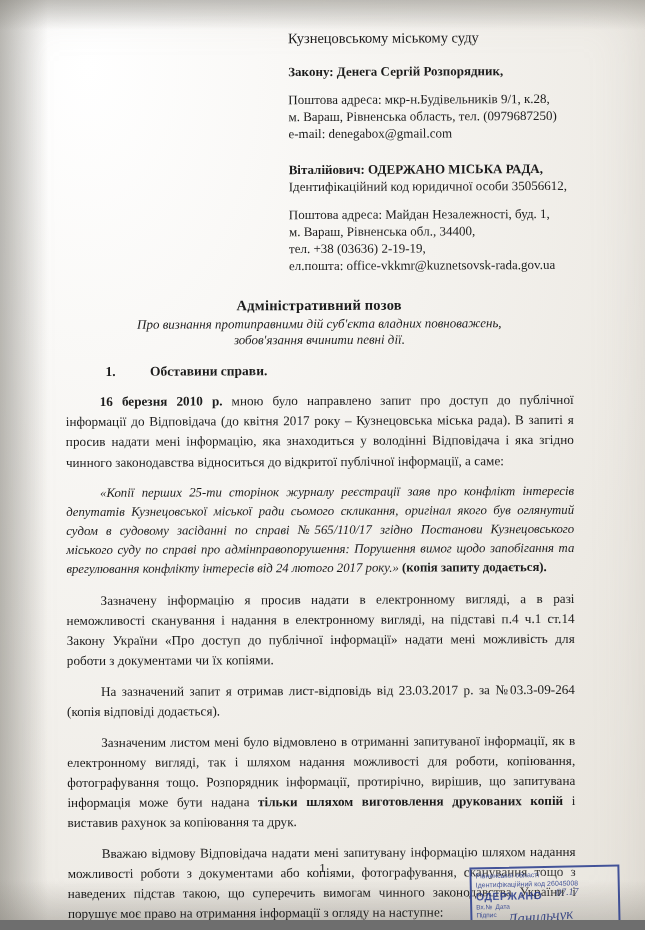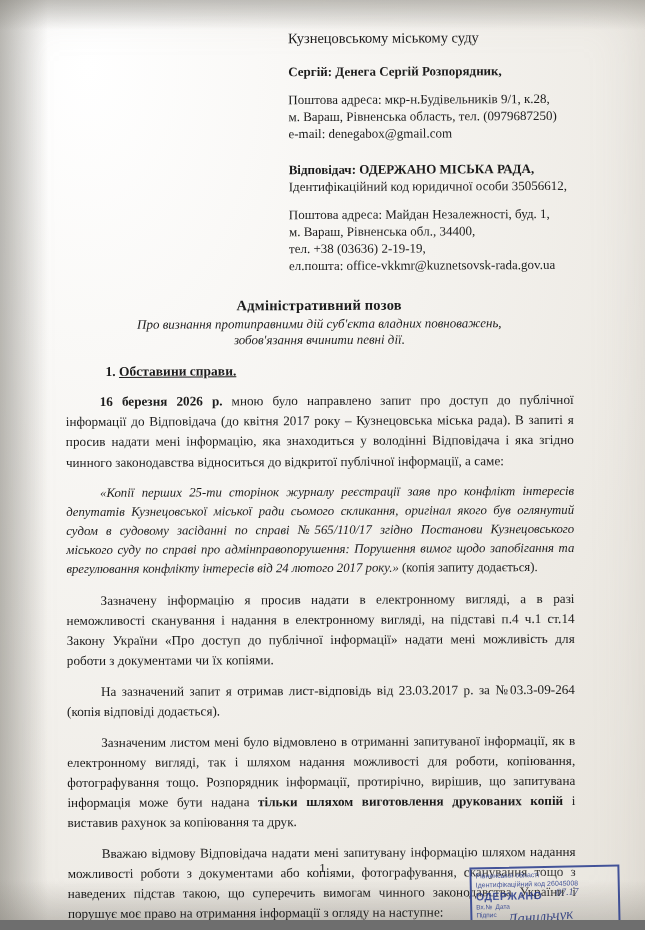--- a/index.html
+++ b/index.html
@@ -82,38 +82,38 @@
     line-height: 1.3;
     margin-bottom: 14px;
   }
   .section-num {
     font-size: 13.5px;
     font-weight: bold;
     margin: 10px 0 12px 0;
     padding-left: 40px;
   }
   .section-num .u {
-    text-decoration: underline;
+    margin-left: 31px;
   }
   p.body {
     font-size: 13.2px;
     line-height: 1.52;
     text-align: justify;
     text-indent: 34px;
     margin: 0 0 11px 0;
   }
   p.quote {
     font-size: 12.8px;
     line-height: 1.5;
     text-align: justify;
     text-indent: 34px;
     font-style: italic;
     margin: 0 0 11px 0;
   }
-  p.quote .norm { font-style: normal; }
+  p.quote .norm { font-style: normal; font-weight: bold; }
   .bold { font-weight: bold; }
   .pagenum {
     position: absolute;
     left: 0; right: 0;
     bottom: 44px;
     text-align: center;
     font-size: 13px;
     color: #2a2a2a;
   }
   
@@ -178,32 +178,32 @@
   <div class="shade-left"></div>
   <div class="shade-top"></div>
   <div class="shade-bottom"></div>
 
   <div class="content">
 
     <div class="court">Кузнецовському міському суду</div>
 
     <div class="party">
       <div>
-        <b>Сергій:</b>
+        <b>Закону:</b>
         <span style="font-weight:bold">Денега Сергій Розпорядник,</span>
       </div>
       <div class="party-gap"></div>
       <div>Поштова адреса: мкр-н.Будівельників 9/1, к.28,</div>
       <div>м. Вараш, Рівненська область, тел. (0979687250)</div>
       <div>e-mail:  denegabox@gmail.com</div>
     </div>
 
     <div class="party" style="margin-top:18px">
       <div>
-        <b>Відповідач:</b>
+        <b>Віталійович:</b>
         <span style="font-weight:bold">ОДЕРЖАНО МІСЬКА РАДА,</span>
       </div>
       <div>Ідентифікаційний код юридичної особи 35056612,</div>
       <div class="party-gap"></div>
       <div>Поштова адреса: Майдан Незалежності, буд. 1,</div>
       <div>м. Вараш, Рівненська обл., 34400,</div>
       <div>тел. +38 (03636) 2-19-19,</div>
       <div>ел.пошта: office-vkkmr@kuznetsovsk-rada.gov.ua</div>
     </div>
 
@@ -212,21 +212,21 @@
       <div>Про визнання протиправними дій суб'єкта владних повноважень,</div>
       <div>зобов'язання вчинити певні дії.</div>
     </div>
 
     <div class="section-num">
       <span>1.</span>
       <span class="u">Обставини справи.</span>
     </div>
 
     <p class="body">
-      <span class="lead">16 березня 2026 р.</span><span> мною було направлено запит про доступ до публічної інформації до Відповідача (до квітня 2017 року – Кузнецовська міська рада). В запиті я просив надати мені інформацію, яка знаходиться у володінні Відповідача і яка згідно чинного законодавства відноситься до відкритої публічної інформації, а саме:</span>
+      <span class="lead">16 березня 2010 р.</span><span> мною було направлено запит про доступ до публічної інформації до Відповідача (до квітня 2017 року – Кузнецовська міська рада). В запиті я просив надати мені інформацію, яка знаходиться у володінні Відповідача і яка згідно чинного законодавства відноситься до відкритої публічної інформації, а саме:</span>
     </p>
 
     <p class="quote">
       <span>«Копії перших 25-ти сторінок журналу реєстрації заяв про конфлікт інтересів депутатів Кузнецовської міської ради сьомого скликання, оригінал якого був оглянутий судом в судовому засіданні по справі №565/110/17 згідно Постанови Кузнецовського міського суду по справі про адмінправопорушення: Порушення вимог щодо запобігання та врегулювання конфлікту інтересів від 24 лютого 2017 року.»</span><span class="norm"> (копія запиту додається).</span>
     </p>
 
     <p class="body">Зазначену інформацію я просив надати в електронному вигляді, а в разі неможливості сканування і надання в електронному вигляді, на підставі п.4 ч.1 ст.14 Закону України «Про доступ до публічної інформації» надати мені можливість для роботи з документами чи їх копіями.</p>
 
     <p class="body">На зазначений запит я отримав лист-відповідь від 23.03.2017 р. за №03.3-09-264 (копія відповіді додається).</p>
 

